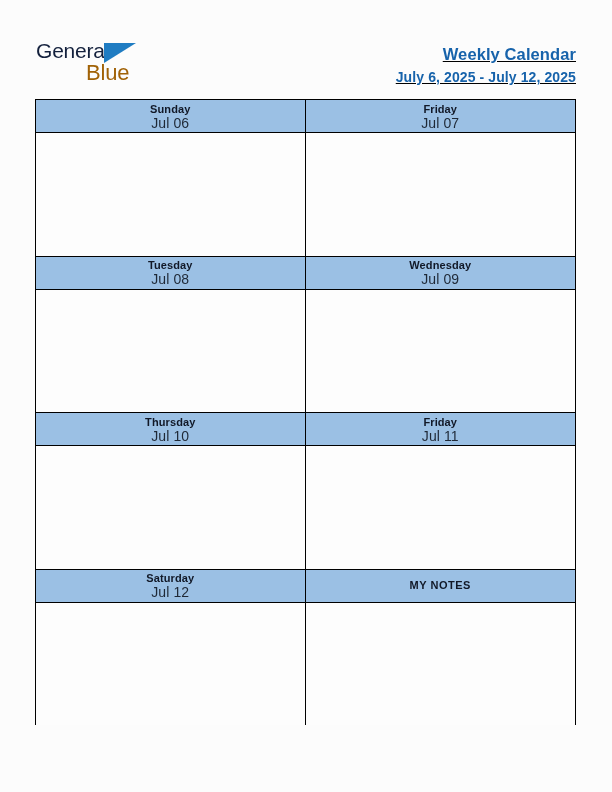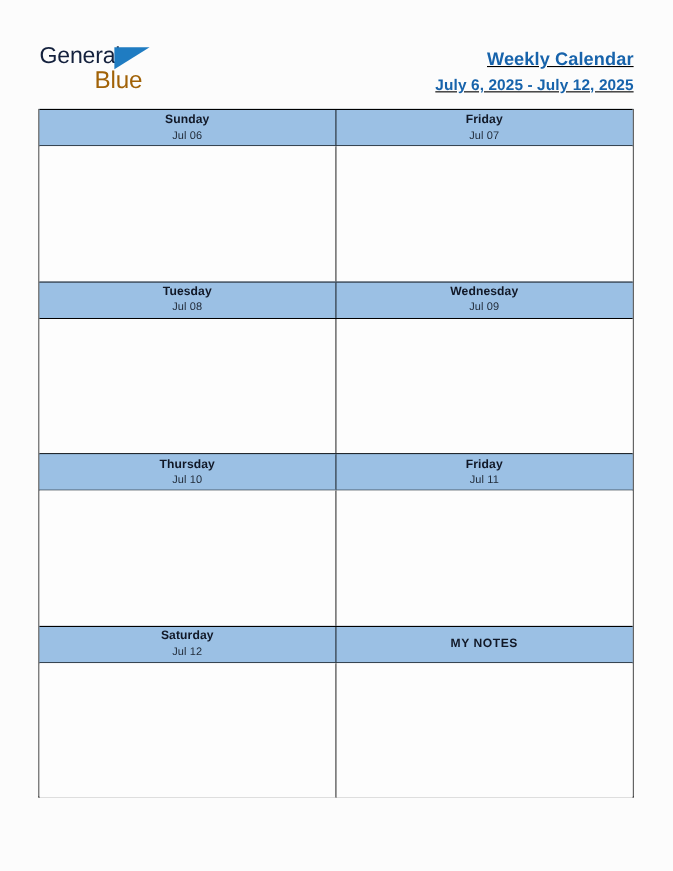--- a/index.html
+++ b/index.html
@@ -164,21 +164,21 @@
 
   .day-name {
     font-size: 11px;
     line-height: 13px;
     font-weight: bold;
     color: #111827;
     letter-spacing: 0.1px;
     white-space: nowrap;
   }
   .day-date {
-    font-size: 10px;
+    font-size: 14px;
     line-height: 13px;
     font-weight: 400;
     color: #1f2937;
     letter-spacing: 0.1px;
     white-space: nowrap;
     margin-top: 1px;
   }
   .notes-title {
     font-size: 11px;
     line-height: 13px;

